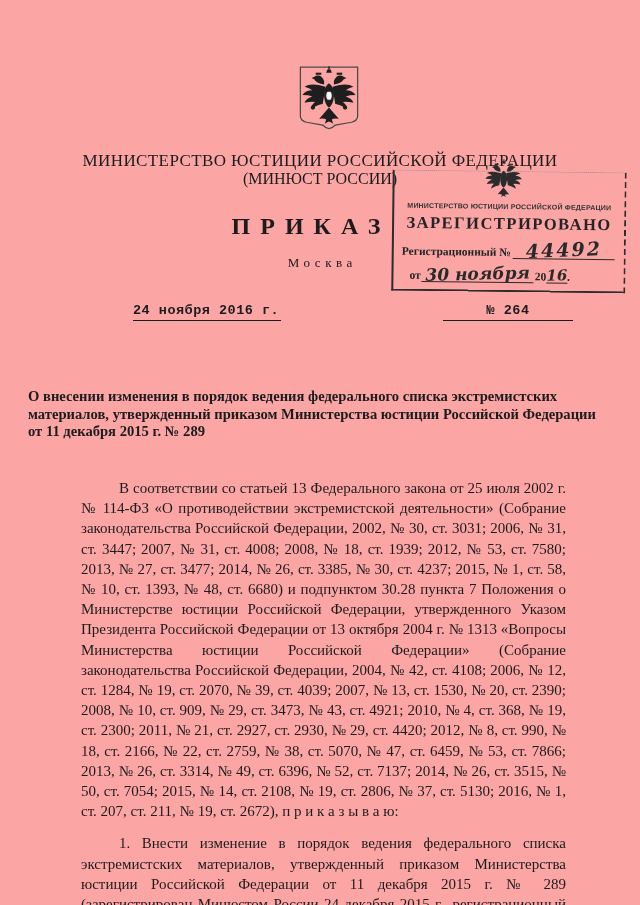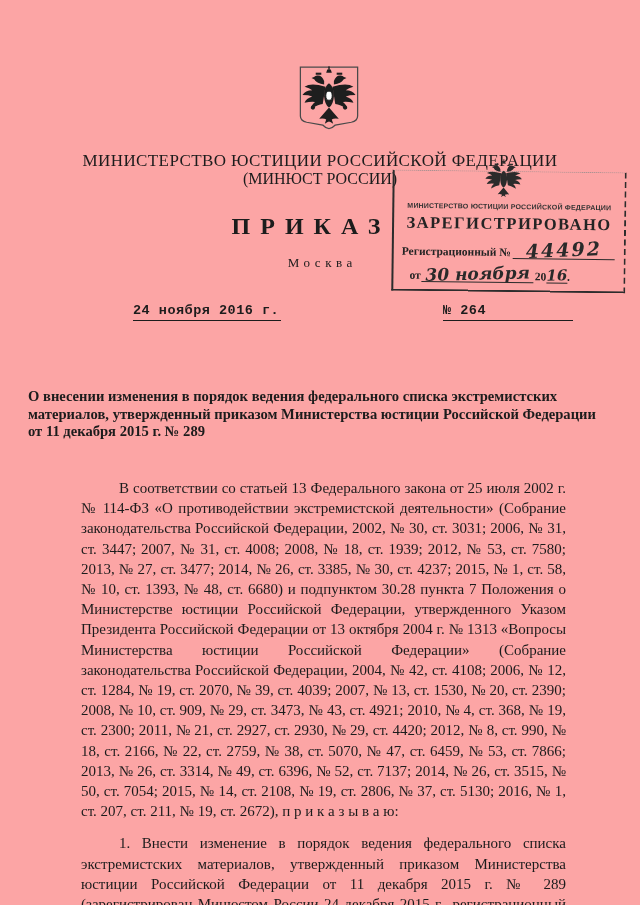--- a/index.html
+++ b/index.html
@@ -69,21 +69,21 @@
   .hw-year { border-bottom:1.6px solid #2a2a2a; display:inline-block; min-width:16px; text-align:center; }
   .hw-year .hand { font-size:15px; transform:rotate(-2deg); line-height:12px; }
 
   
   .doc-date {
     position:absolute; left:85px; top:303px;
     font-family:"Liberation Mono", monospace; font-weight:bold; font-size:13.5px;
     border-bottom:1.5px solid #1c1c1c; padding:0 2px 2px 0; letter-spacing:0.5px;margin-left:48px;
   }
   .doc-number {
-    position:absolute; left:443px; top:303px; width:130px; text-align:left;
+    position:absolute; left:443px; top:303px; width:130px; text-align:center;
     font-family:"Liberation Mono", monospace; font-weight:bold; font-size:13.5px;
     border-bottom:1.5px solid #1c1c1c; padding-bottom:2px; letter-spacing:0.5px;
   }
 
   
   .doc-title {
     position:absolute; top:388px; left:28px; width:584px; text-align:left;
     font-weight:bold; font-size:14.6px; line-height:17.6px;
   }
 

